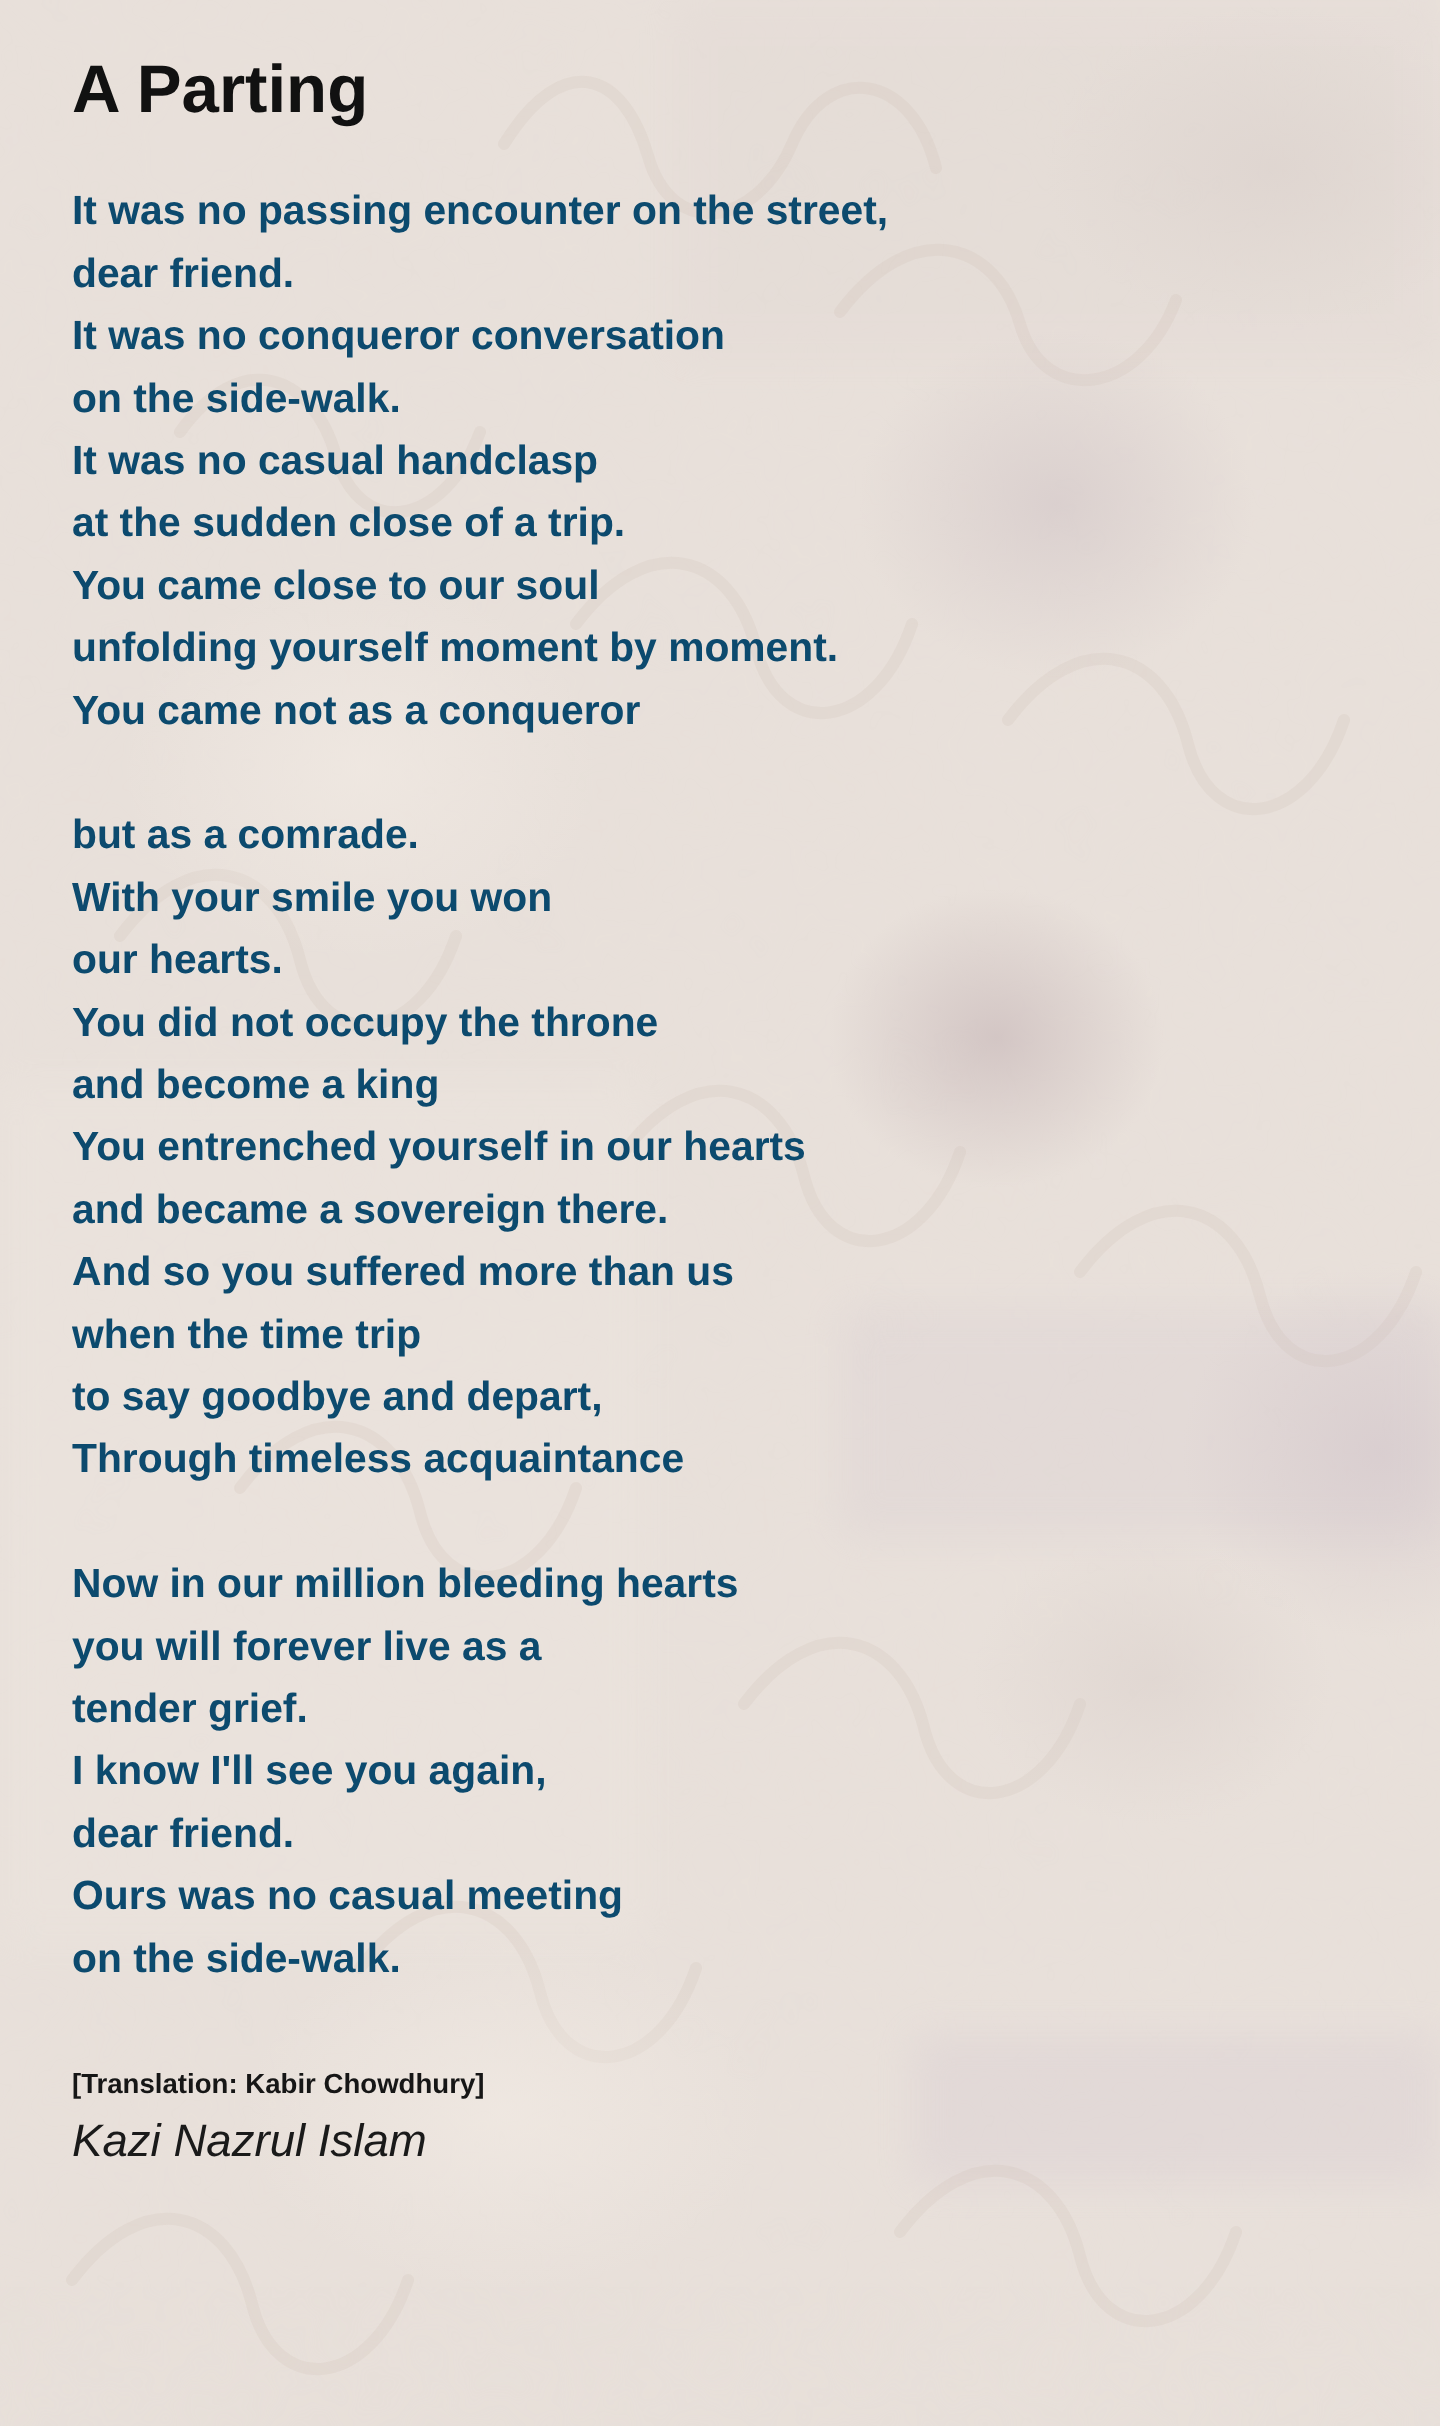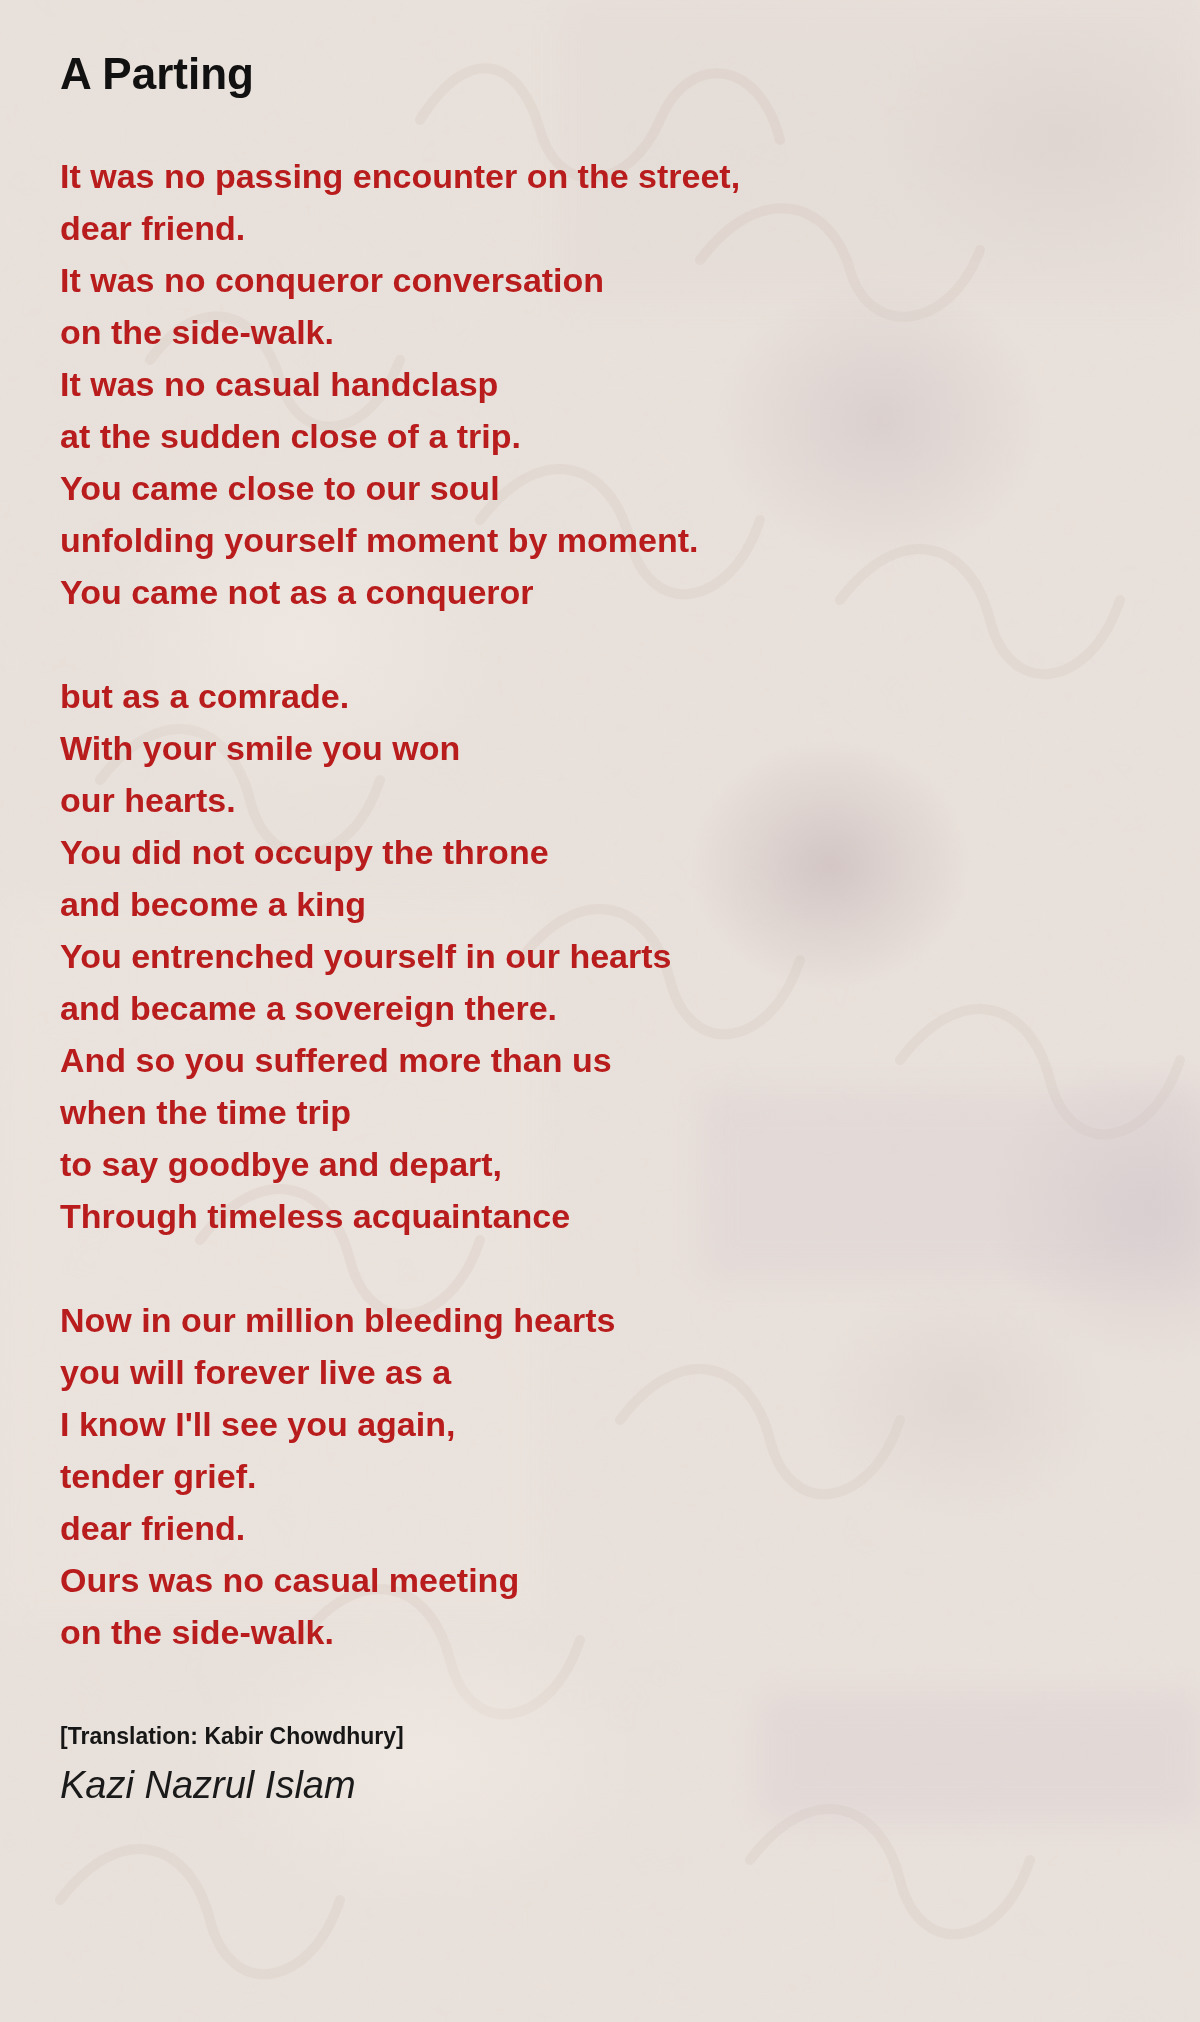--- a/index.html
+++ b/index.html
@@ -24,35 +24,35 @@
 
   .content {
     position: relative;
     z-index: 1;
     padding: 47px 40px 0 60px;
     color: #161616;
   }
 
   .poem-title {
     margin: 0 0 49px 0;
-    font-size: 44px;
+    font-size: 56px;
     line-height: 54px;
     font-weight: bold;
     color: #111111;
     letter-spacing: 0;
   }
 
   .poem-body { }
 
   .stanza {
     margin: 0 0 52px 0;
     font-size: 34px;
     line-height: 52px;
     font-weight: bold;
-    color: #b91c1c;
+    color: #0c4a6e;
   }
 
   .poem-line { display: block; white-space: pre; }
 
   .translation-note {
     margin: 0;
     font-size: 23px;
     line-height: 52px;
     font-weight: bold;
     color: #161616;
@@ -158,22 +158,22 @@
           <span class="poem-line">You entrenched yourself in our hearts</span>
           <span class="poem-line">and became a sovereign there.</span>
           <span class="poem-line">And so you suffered more than us</span>
           <span class="poem-line">when the time trip</span>
           <span class="poem-line">to say goodbye and depart,</span>
           <span class="poem-line">Through timeless acquaintance</span>
         </p>
         <p class="stanza">
           <span class="poem-line">Now in our million bleeding hearts</span>
           <span class="poem-line">you will forever live as a</span>
+          <span class="poem-line">tender grief.</span>
           <span class="poem-line">I know I'll see you again,</span>
-          <span class="poem-line">tender grief.</span>
           <span class="poem-line">dear friend.</span>
           <span class="poem-line">Ours was no casual meeting</span>
           <span class="poem-line">on the side-walk.</span>
         </p>
       </div>
 
     <p class="translation-note">[Translation: Kabir Chowdhury]</p>
 
     <div class="poem-author">Kazi Nazrul Islam</div>
   </div>

